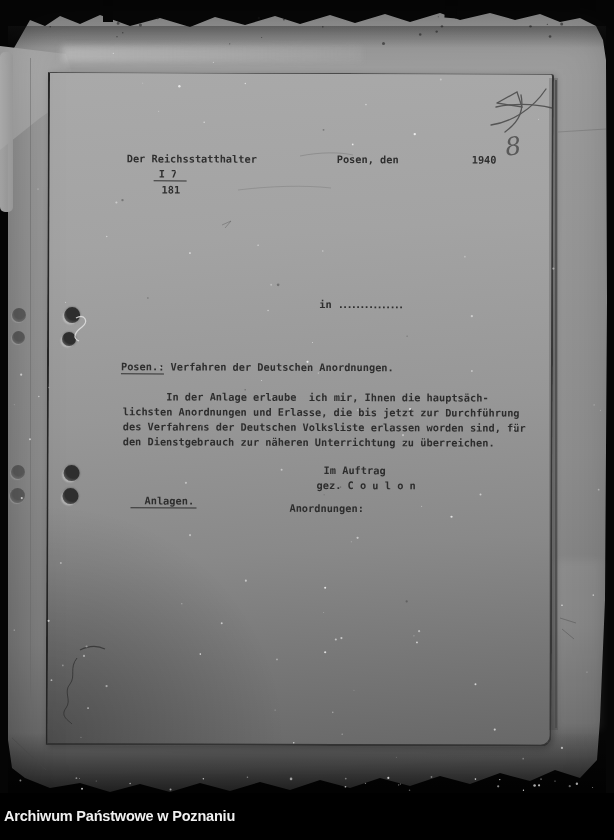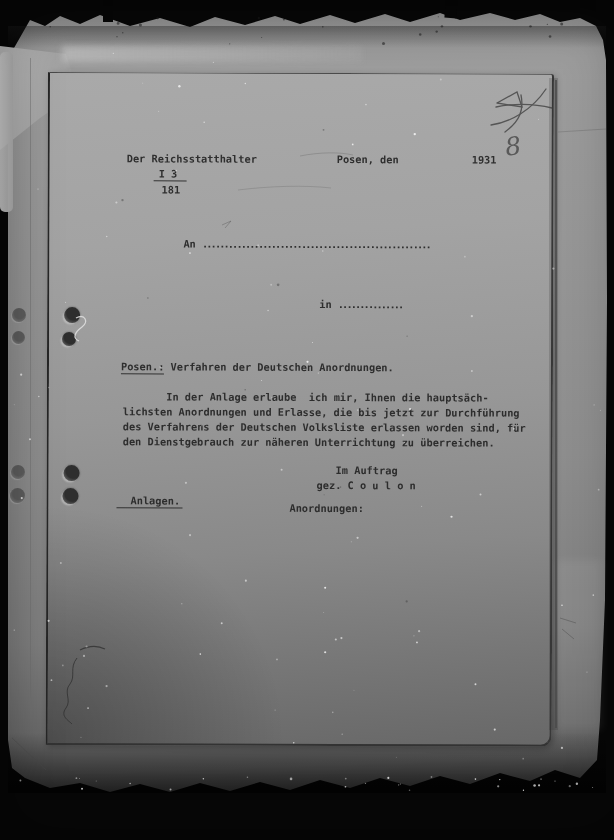--- a/index.html
+++ b/index.html
@@ -102,37 +102,36 @@
   <div class="page">
     <div class="page-shade"></div>
 
     <div class="hole hole-page" style="left:15px;top:234px;width:16px;height:16px"></div>
     <div class="hole hole-page" style="left:13px;top:259px;width:14px;height:14px"></div>
     <div class="hole hole-page" style="left:15px;top:392px;width:16px;height:16px"></div>
     <div class="hole hole-page" style="left:14px;top:415px;width:16px;height:16px"></div>
 
     <div class="typeline" style="left:77px;top:78px">Der Reichsstatthalter</div>
     <div class="typeline" style="left:287px;top:78px">Posen, den</div>
-    <div class="typeline" style="left:422px;top:78px">1931</div>
-    <div class="typeline" style="left:104px;top:93px"><span class="u u-ref">I 3</span></div>
+    <div class="typeline" style="left:422px;top:78px">1940</div>
+    <div class="typeline" style="left:104px;top:93px"><span class="u u-ref">I 7</span></div>
     <div class="typeline" style="left:112px;top:109px">181</div>
 
-    <div class="typeline" style="left:134px;top:163px"><span>An </span><span class="dots">.....................................................</span></div>
     <div class="typeline" style="left:270px;top:223px"><span>in </span><span class="dots">...............</span></div>
 
     <div class="typeline" style="left:72px;top:286px"><span class="u">Posen.:</span><span> Verfahren der Deutschen Anordnungen.</span></div>
 
     <div class="typeline" style="left:74px;top:316px">       In der Anlage erlaube  ich mir, Ihnen die hauptsäch-</div>
     <div class="typeline" style="left:74px;top:331px">lichsten Anordnungen und Erlasse, die bis jetzt zur Durchführung</div>
     <div class="typeline" style="left:74px;top:346px">des Verfahrens der Deutschen Volksliste erlassen worden sind, für</div>
     <div class="typeline" style="left:74px;top:361px">den Dienstgebrauch zur näheren Unterrichtung zu überreichen.</div>
 
-    <div class="typeline" style="left:287px;top:389px">Im Auftrag</div>
+    <div class="typeline" style="left:275px;top:389px">Im Auftrag</div>
     <div class="typeline" style="left:268px;top:404px">gez. C o u l o n</div>
-    <div class="typeline" style="left:68px;top:420px"><span class="u u-anl">Anlagen.</span></div>
+    <div class="typeline" style="left:82px;top:420px"><span class="u u-anl">Anlagen.</span></div>
     <div class="typeline" style="left:241px;top:427px">Anordnungen:</div>
   </div>
 
   <div class="edge-gap-tint"></div>
   <div class="edge-line2"></div>
 
   <svg class="marks" width="614" height="840">
     <g stroke="#3f3f3f" stroke-width="1.3" fill="none" stroke-linecap="round" opacity=".78">
       <path d="M497,103 L517,92 L522,107 L497,103"></path>
       <path d="M546,89 C532,110 511,122 491,125"></path>
@@ -300,13 +299,16 @@
       <circle cx="245.19543588161469" cy="389.7375774383545" r="0.7934569478034974" fill="#333" opacity="0.4"></circle>
       <circle cx="147.8594470024109" cy="298.0049204826355" r="0.8336496353149414" fill="#333" opacity="0.4"></circle>
       <circle cx="406.6859436035156" cy="601.4515686035156" r="1.0996990203857422" fill="#333" opacity="0.4"></circle>
       <circle cx="278.1435775756836" cy="284.8291015625" r="1.3419424057006837" fill="#333" opacity="0.4"></circle>
       <circle cx="122.48313903808594" cy="200.0688338279724" r="1.1887289941310883" fill="#333" opacity="0.4"></circle>
       <circle cx="324.1124963760376" cy="494.65593338012695" r="0.5075176954269409" fill="#333" opacity="0.4"></circle>
     </svg>
 
   <div class="vignette"></div>
 
+  <div class="bottom-bar">
+    <span>Archiwum Państwowe w Poznaniu</span>
+  </div>
 </div>
 
 </body></html>

